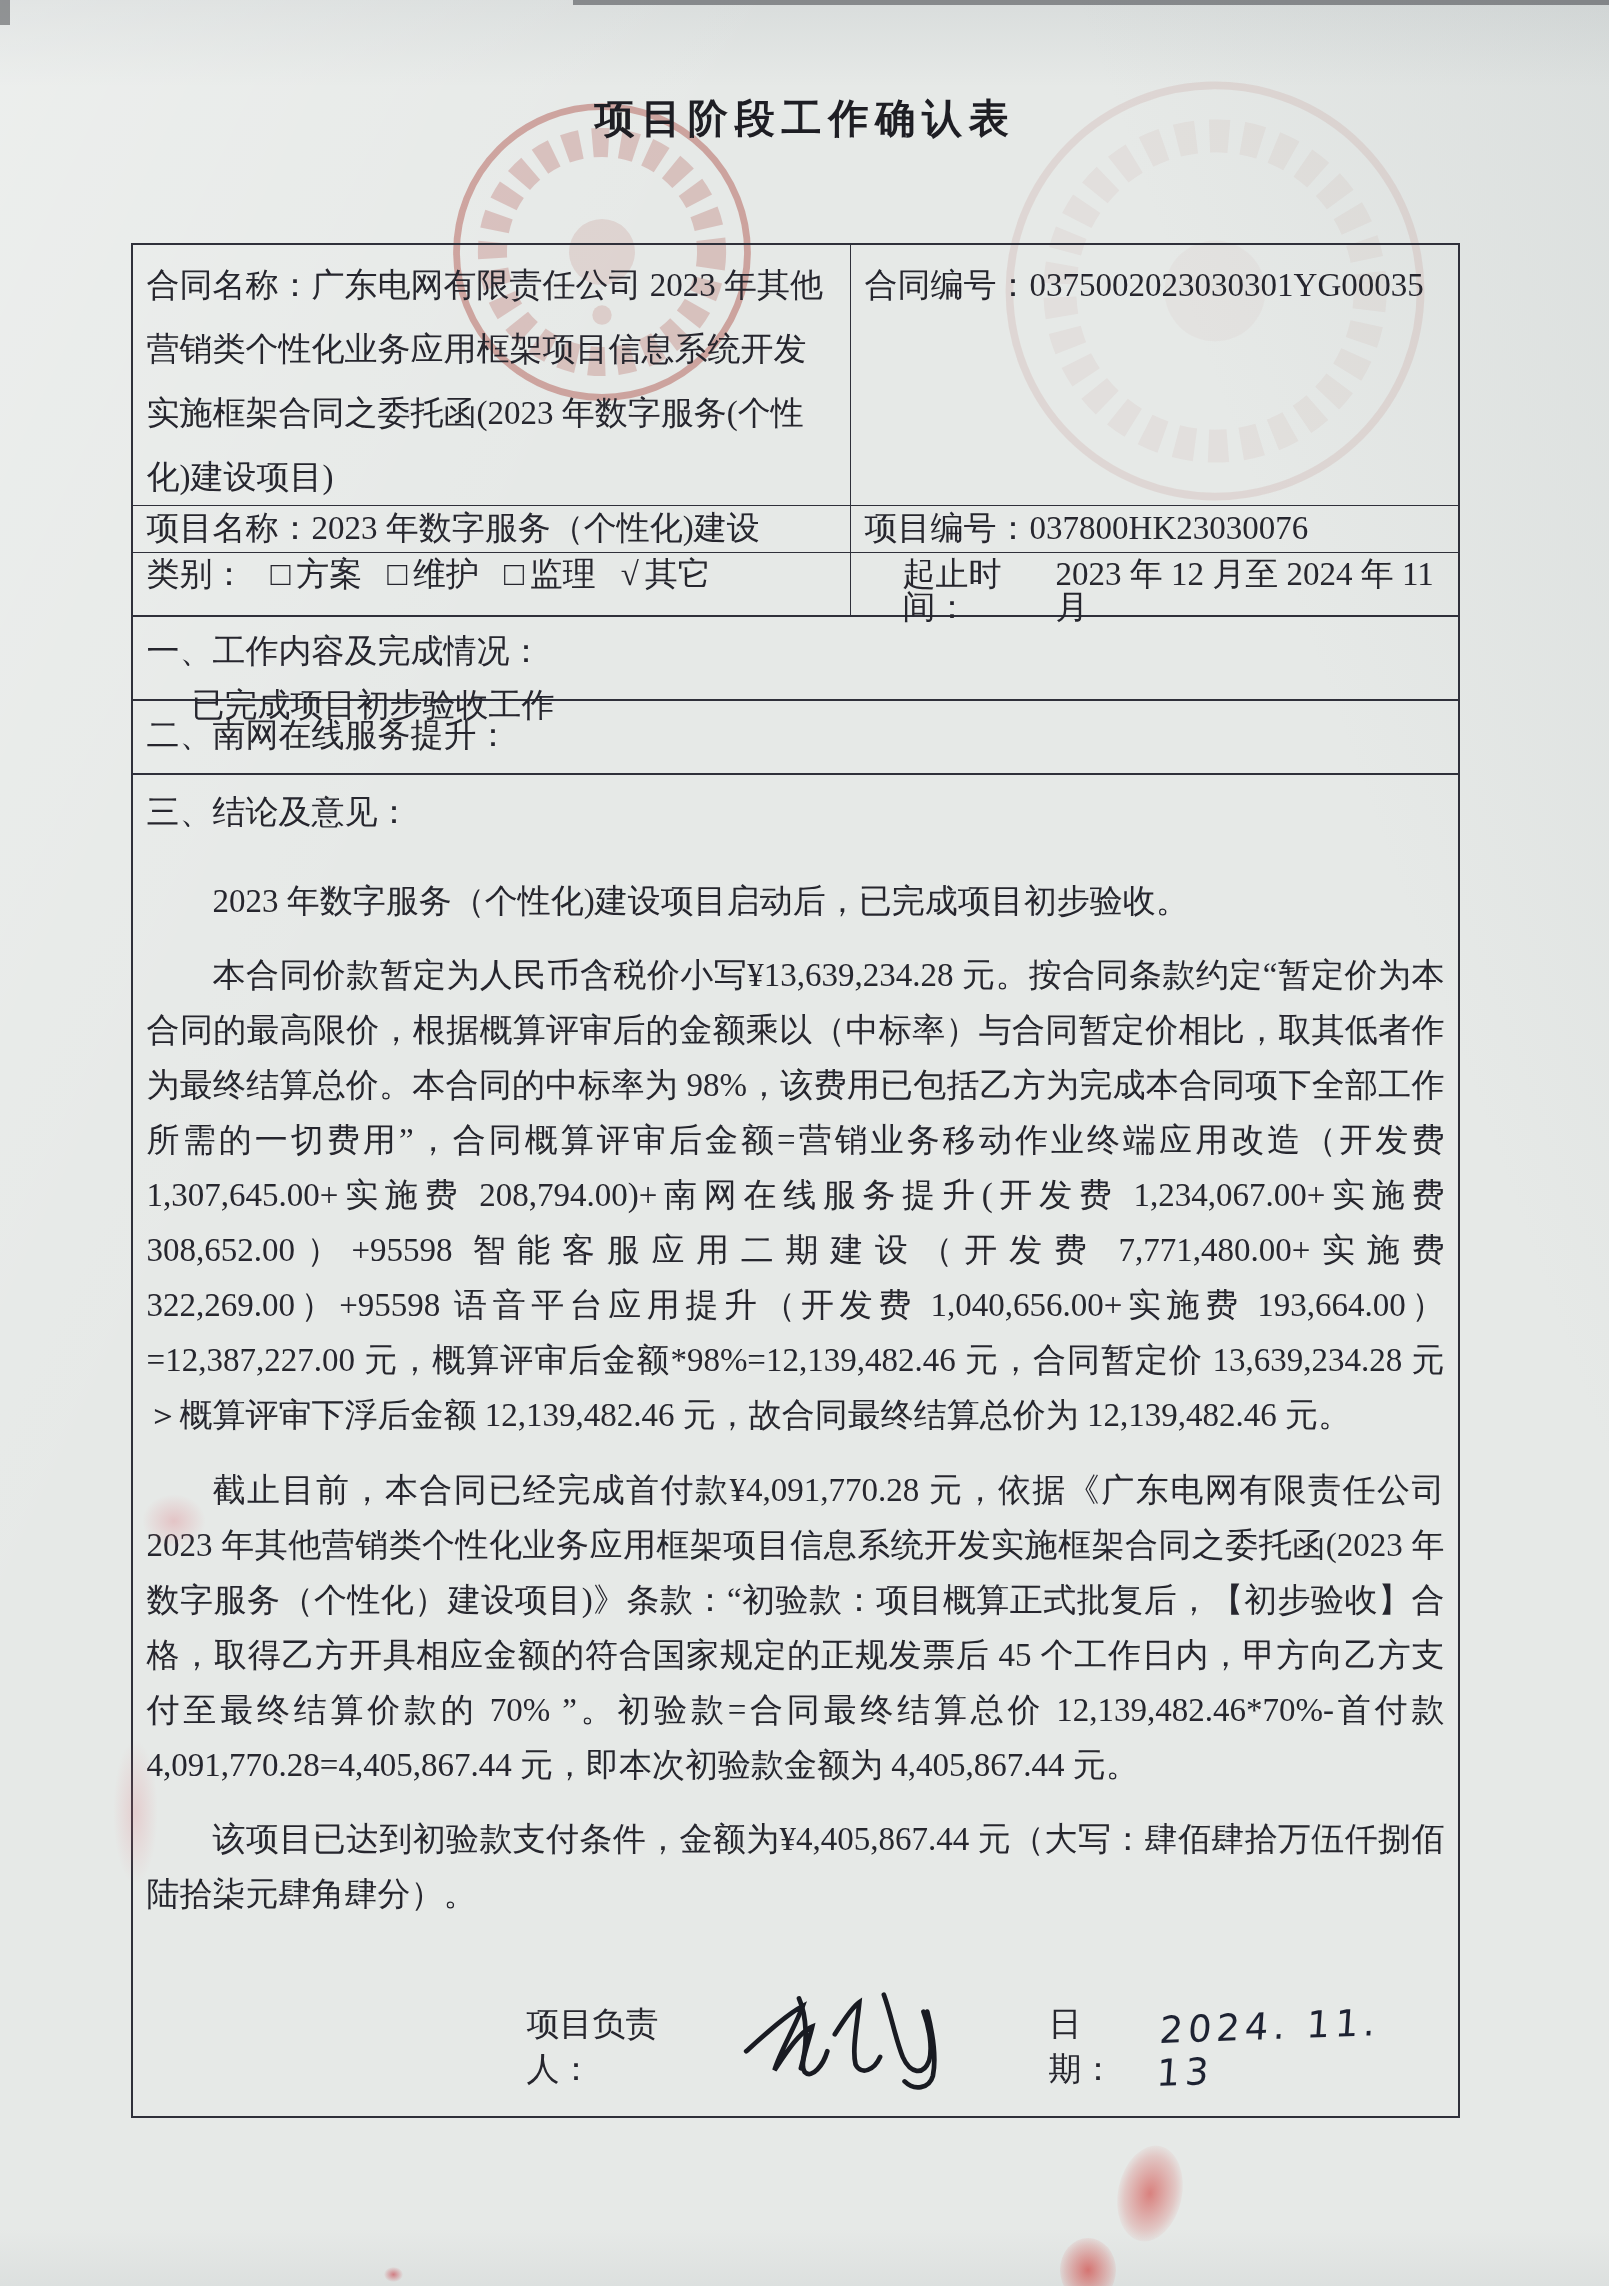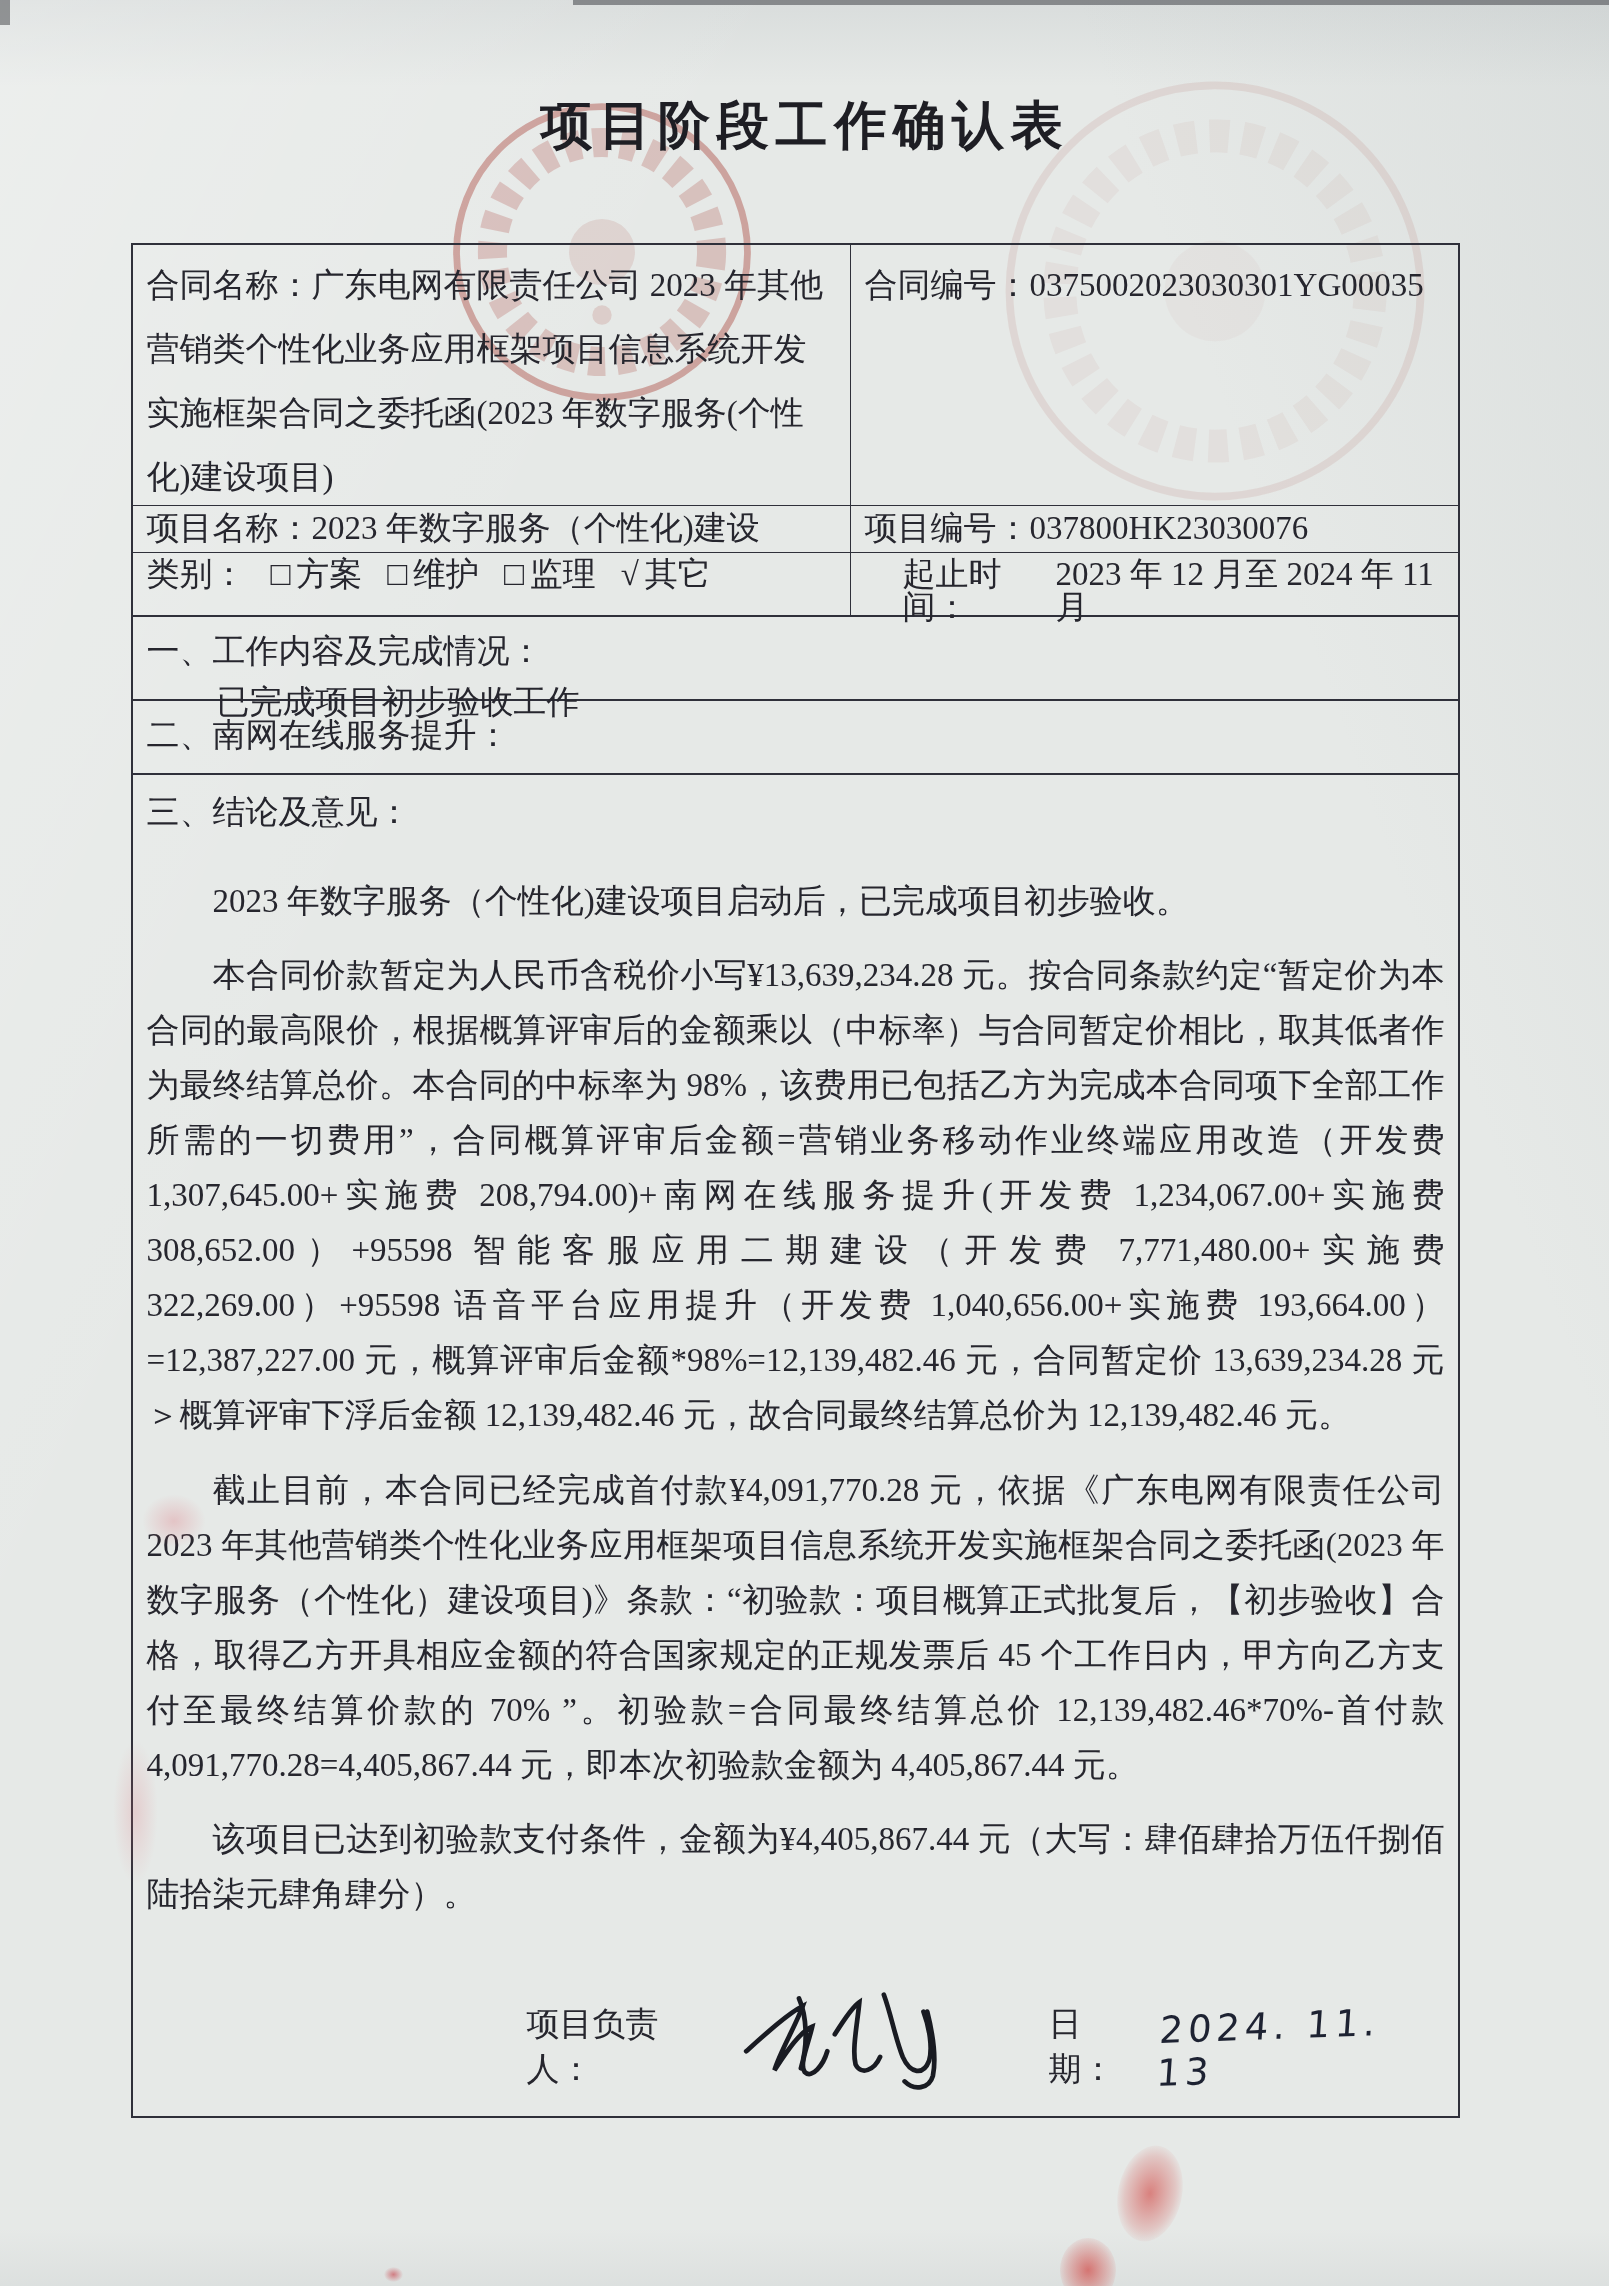--- a/index.html
+++ b/index.html
@@ -14,21 +14,21 @@
     overflow:hidden;
     font-family:"Liberation Serif","DejaVu Serif",serif;
     color:#26262e;
   }
   .edge-top{position:absolute;top:0;left:573px;width:1037px;height:4.9px;background:rgba(66,68,72,.55);}
   .edge-corner{position:absolute;top:0;left:0;width:9.7px;height:25px;background:rgba(60,62,66,.5);}
 
   .title{
     position:absolute;top:91px;left:0;width:100%;text-align:center;
     font-family:"Liberation Sans","DejaVu Sans",sans-serif;
-    font-weight:bold;font-size:52px;letter-spacing:6.8px;color:#1e1e24;
+    font-weight:bold;font-size:40px;letter-spacing:6.8px;color:#1e1e24;
   }
 
   .stamp{position:absolute;mix-blend-mode:multiply;pointer-events:none;}
 
   .doc-table{
     position:absolute;left:131px;top:243px;width:1329px;height:1875px;
     border:2.9px solid #2f303a;box-sizing:border-box;display:flex;flex-direction:column;
   }
   .row{display:flex;box-sizing:border-box;border-bottom:1.9px solid #2f303a;}
   .row.last{border-bottom:none;}
@@ -37,21 +37,21 @@
   .cell-l{width:718px;border-right:1.9px solid #2f303a;}
   .cell-r{flex:1;}
   .r1{height:261px;}
   .r1 .cell{line-height:64px;padding-top:7.8px;}
   .r2{height:58px;}
   .r3{height:64px;}
   .r2 .cell,.r3 .cell{display:flex;line-height:1;}
   .r4{height:84px;}
   .r5{height:93px;}
   .r4 .cell,.r5 .cell{line-height:54px;padding-top:7.8px;}
-  .indent-line{margin-left:70px;font-family:Liberation Mono, monospace;}
+  .indent-line{margin-left:45px;}
   .r6{flex:1;display:block;}
   .r6 .cell{width:100%;padding-top:9.7px;}
   .cat-opt{margin-left:25px;white-space:nowrap;}
   .cat-opt:first-of-type{margin-left:5.8px;}
   .check{margin-right:5.8px;}
 
   .para{
     font-size:33px;line-height:55px;text-align:justify;
     text-indent:66px;margin:19.4px 0 0 0;
   }

